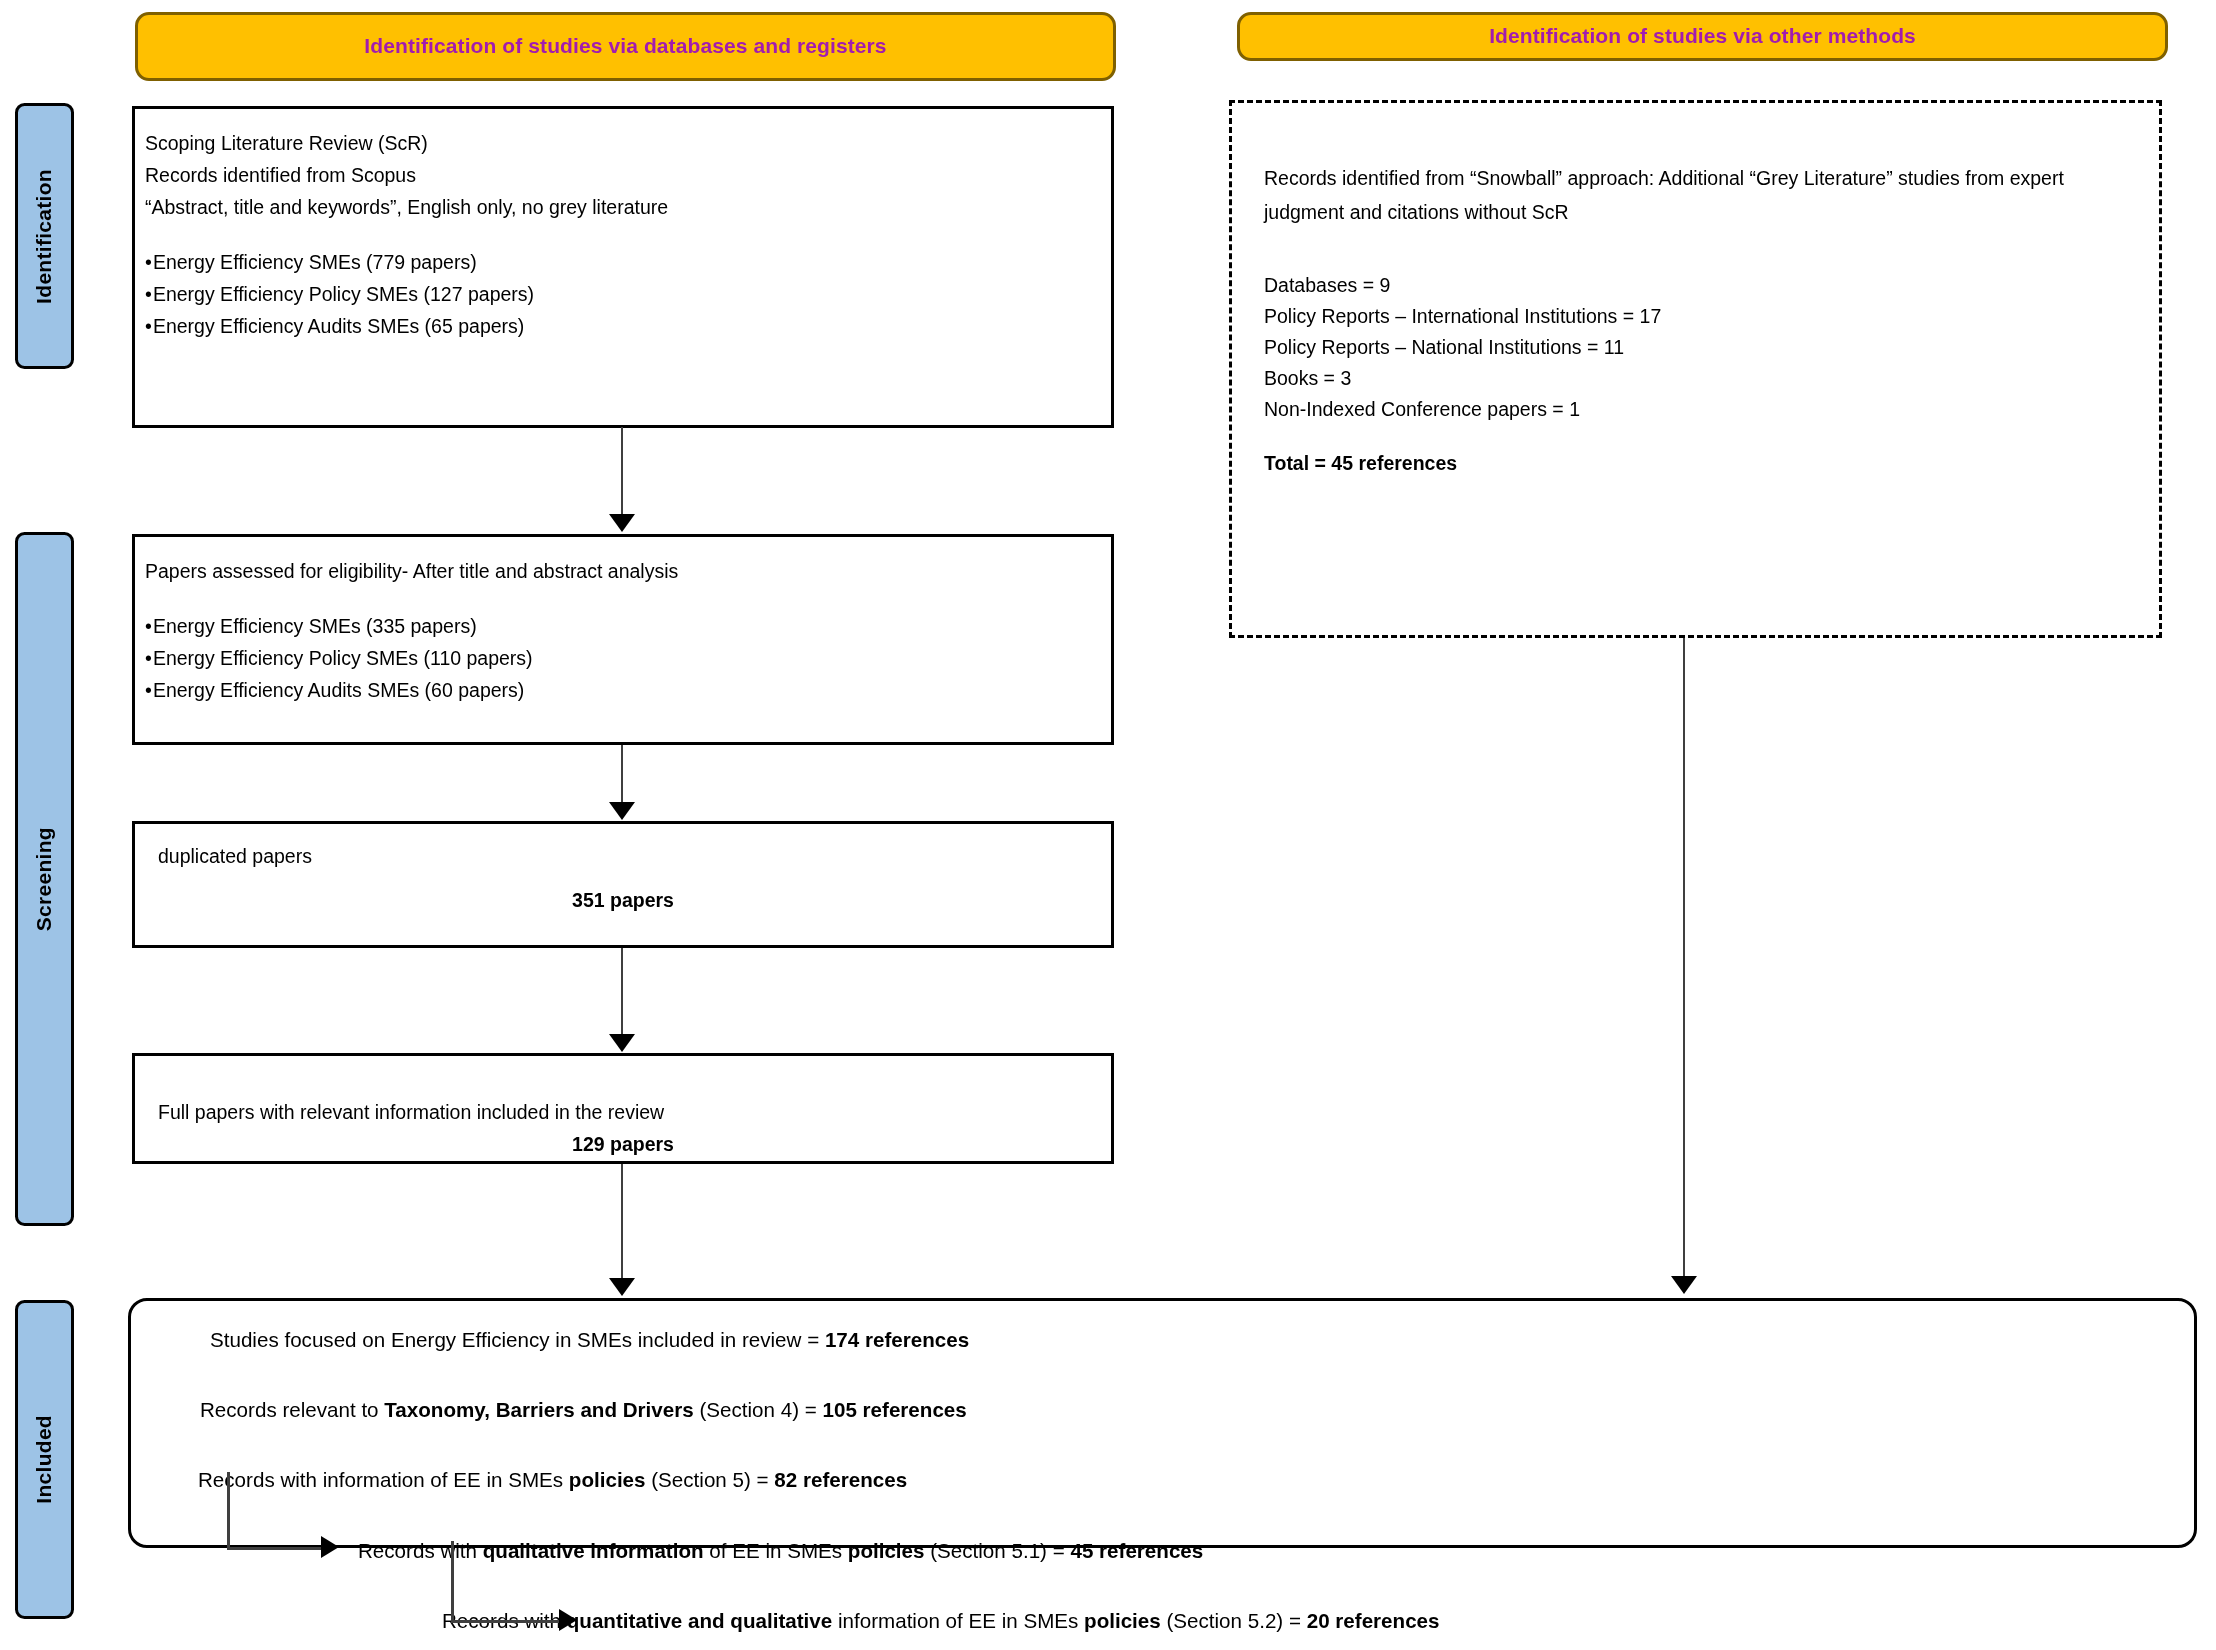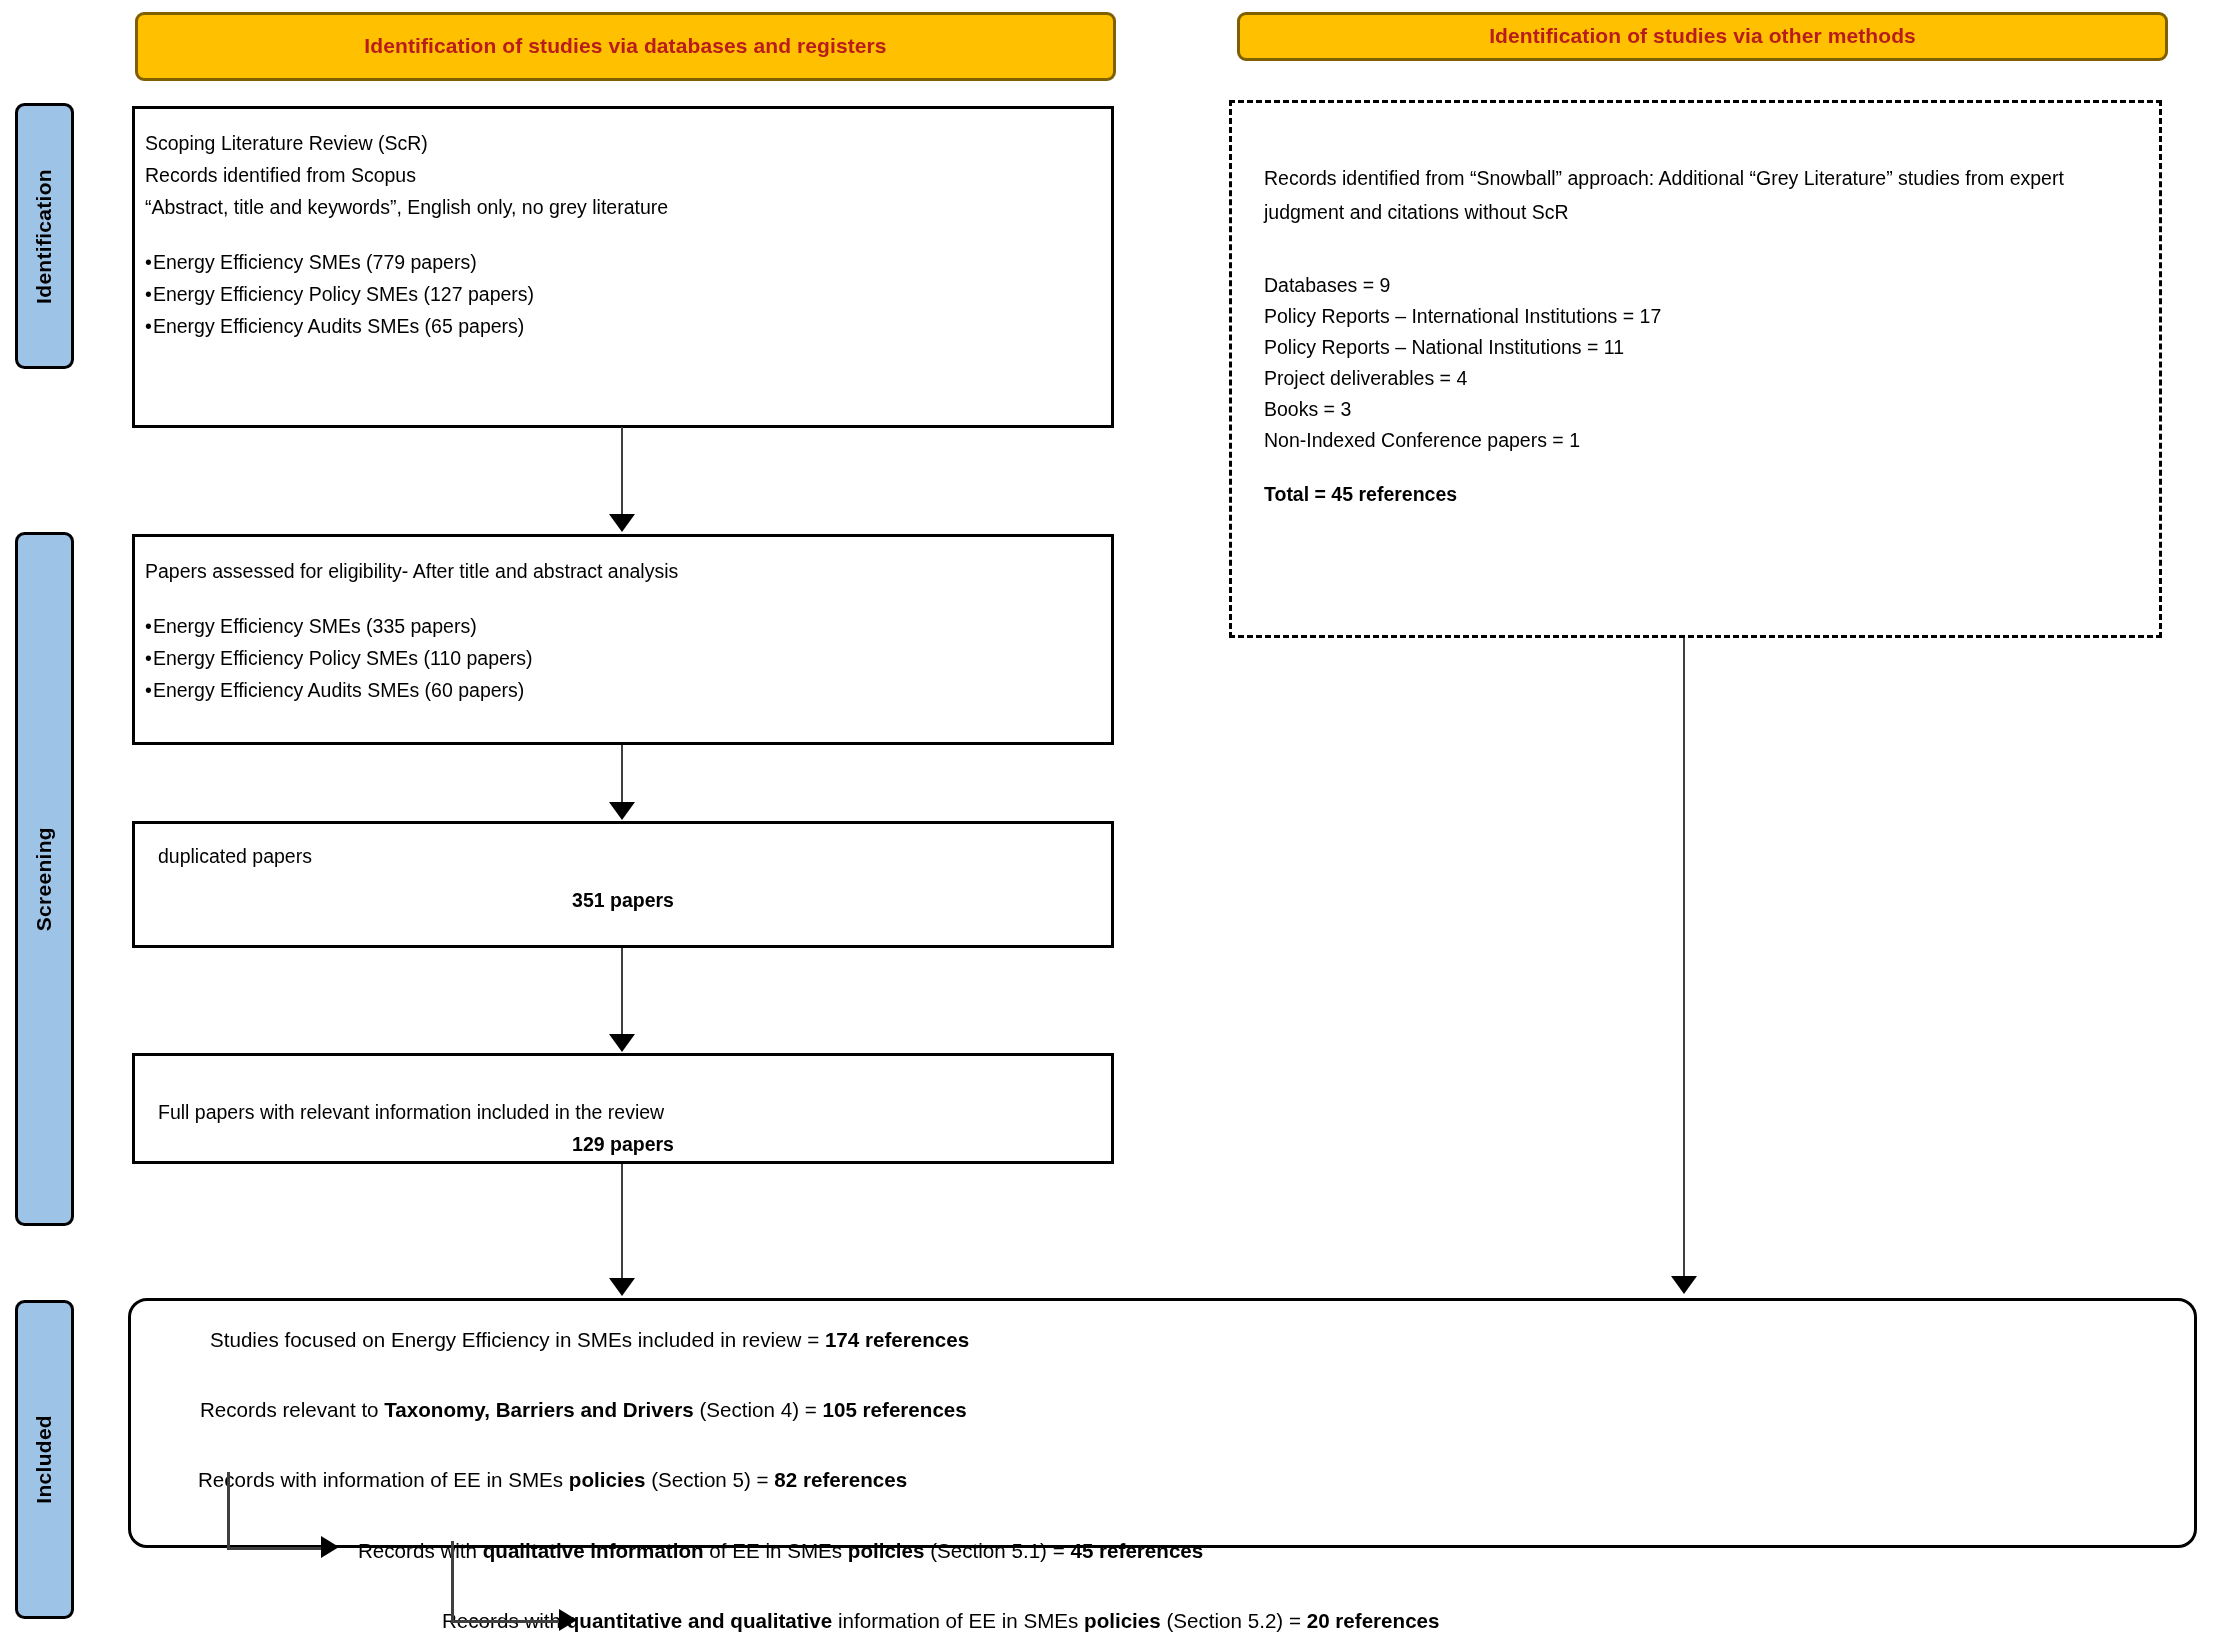--- a/index.html
+++ b/index.html
@@ -13,26 +13,26 @@
     overflow: hidden;
   }
 
   .stage { position: absolute; inset: 0; }
 
   
   .hdr {
     position: absolute;
     background: #FFC000;
     border: 3.2px solid #7F6000;
-    border-radius: 9px;
+    border-radius: 14px;
     display: flex; align-items: center; justify-content: center;
     font-weight: bold;
     font-size: 21px;
     letter-spacing: 0.1px;
-    color: #b91c1c;
+    color: #a21caf;
   }
   #hdr-left  { left: 135px;  top: 11.6px; width: 981px; height: 69px; }
   #hdr-right { left: 1237px; top: 11.6px; width: 931px; height: 49px; }
 
   
   .phase {
     position: absolute;
     left: 14.8px;
     width: 59px;
     background: #9DC3E6;
@@ -185,21 +185,20 @@
   </div>
 
   <div id="box-other">
     <div class="pad">
       <div class="line wrap" style="line-height:34px;">Records identified from “Snowball” approach: Additional “Grey Literature” studies from expert judgment and citations without ScR</div>
       <div class="spacer" style="height:41px;"></div>
       <div>
         <div class="line" style="line-height:31px;">Databases = 9</div>
         <div class="line" style="line-height:31px;">Policy Reports – International Institutions = 17</div>
         <div class="line" style="line-height:31px;">Policy Reports – National Institutions = 11</div>
-        <div class="line" style="line-height:31px;">Project deliverables = 4</div>
         <div class="line" style="line-height:31px;">Books = 3</div>
         <div class="line" style="line-height:31px;">Non-Indexed Conference papers = 1</div>
       </div>
       <div class="spacer" style="height:22px;"></div>
       <div class="line b">Total = 45 references</div>
     </div>
   </div>
 
   <div class="box" id="box-screen1">
     <div class="pad">

